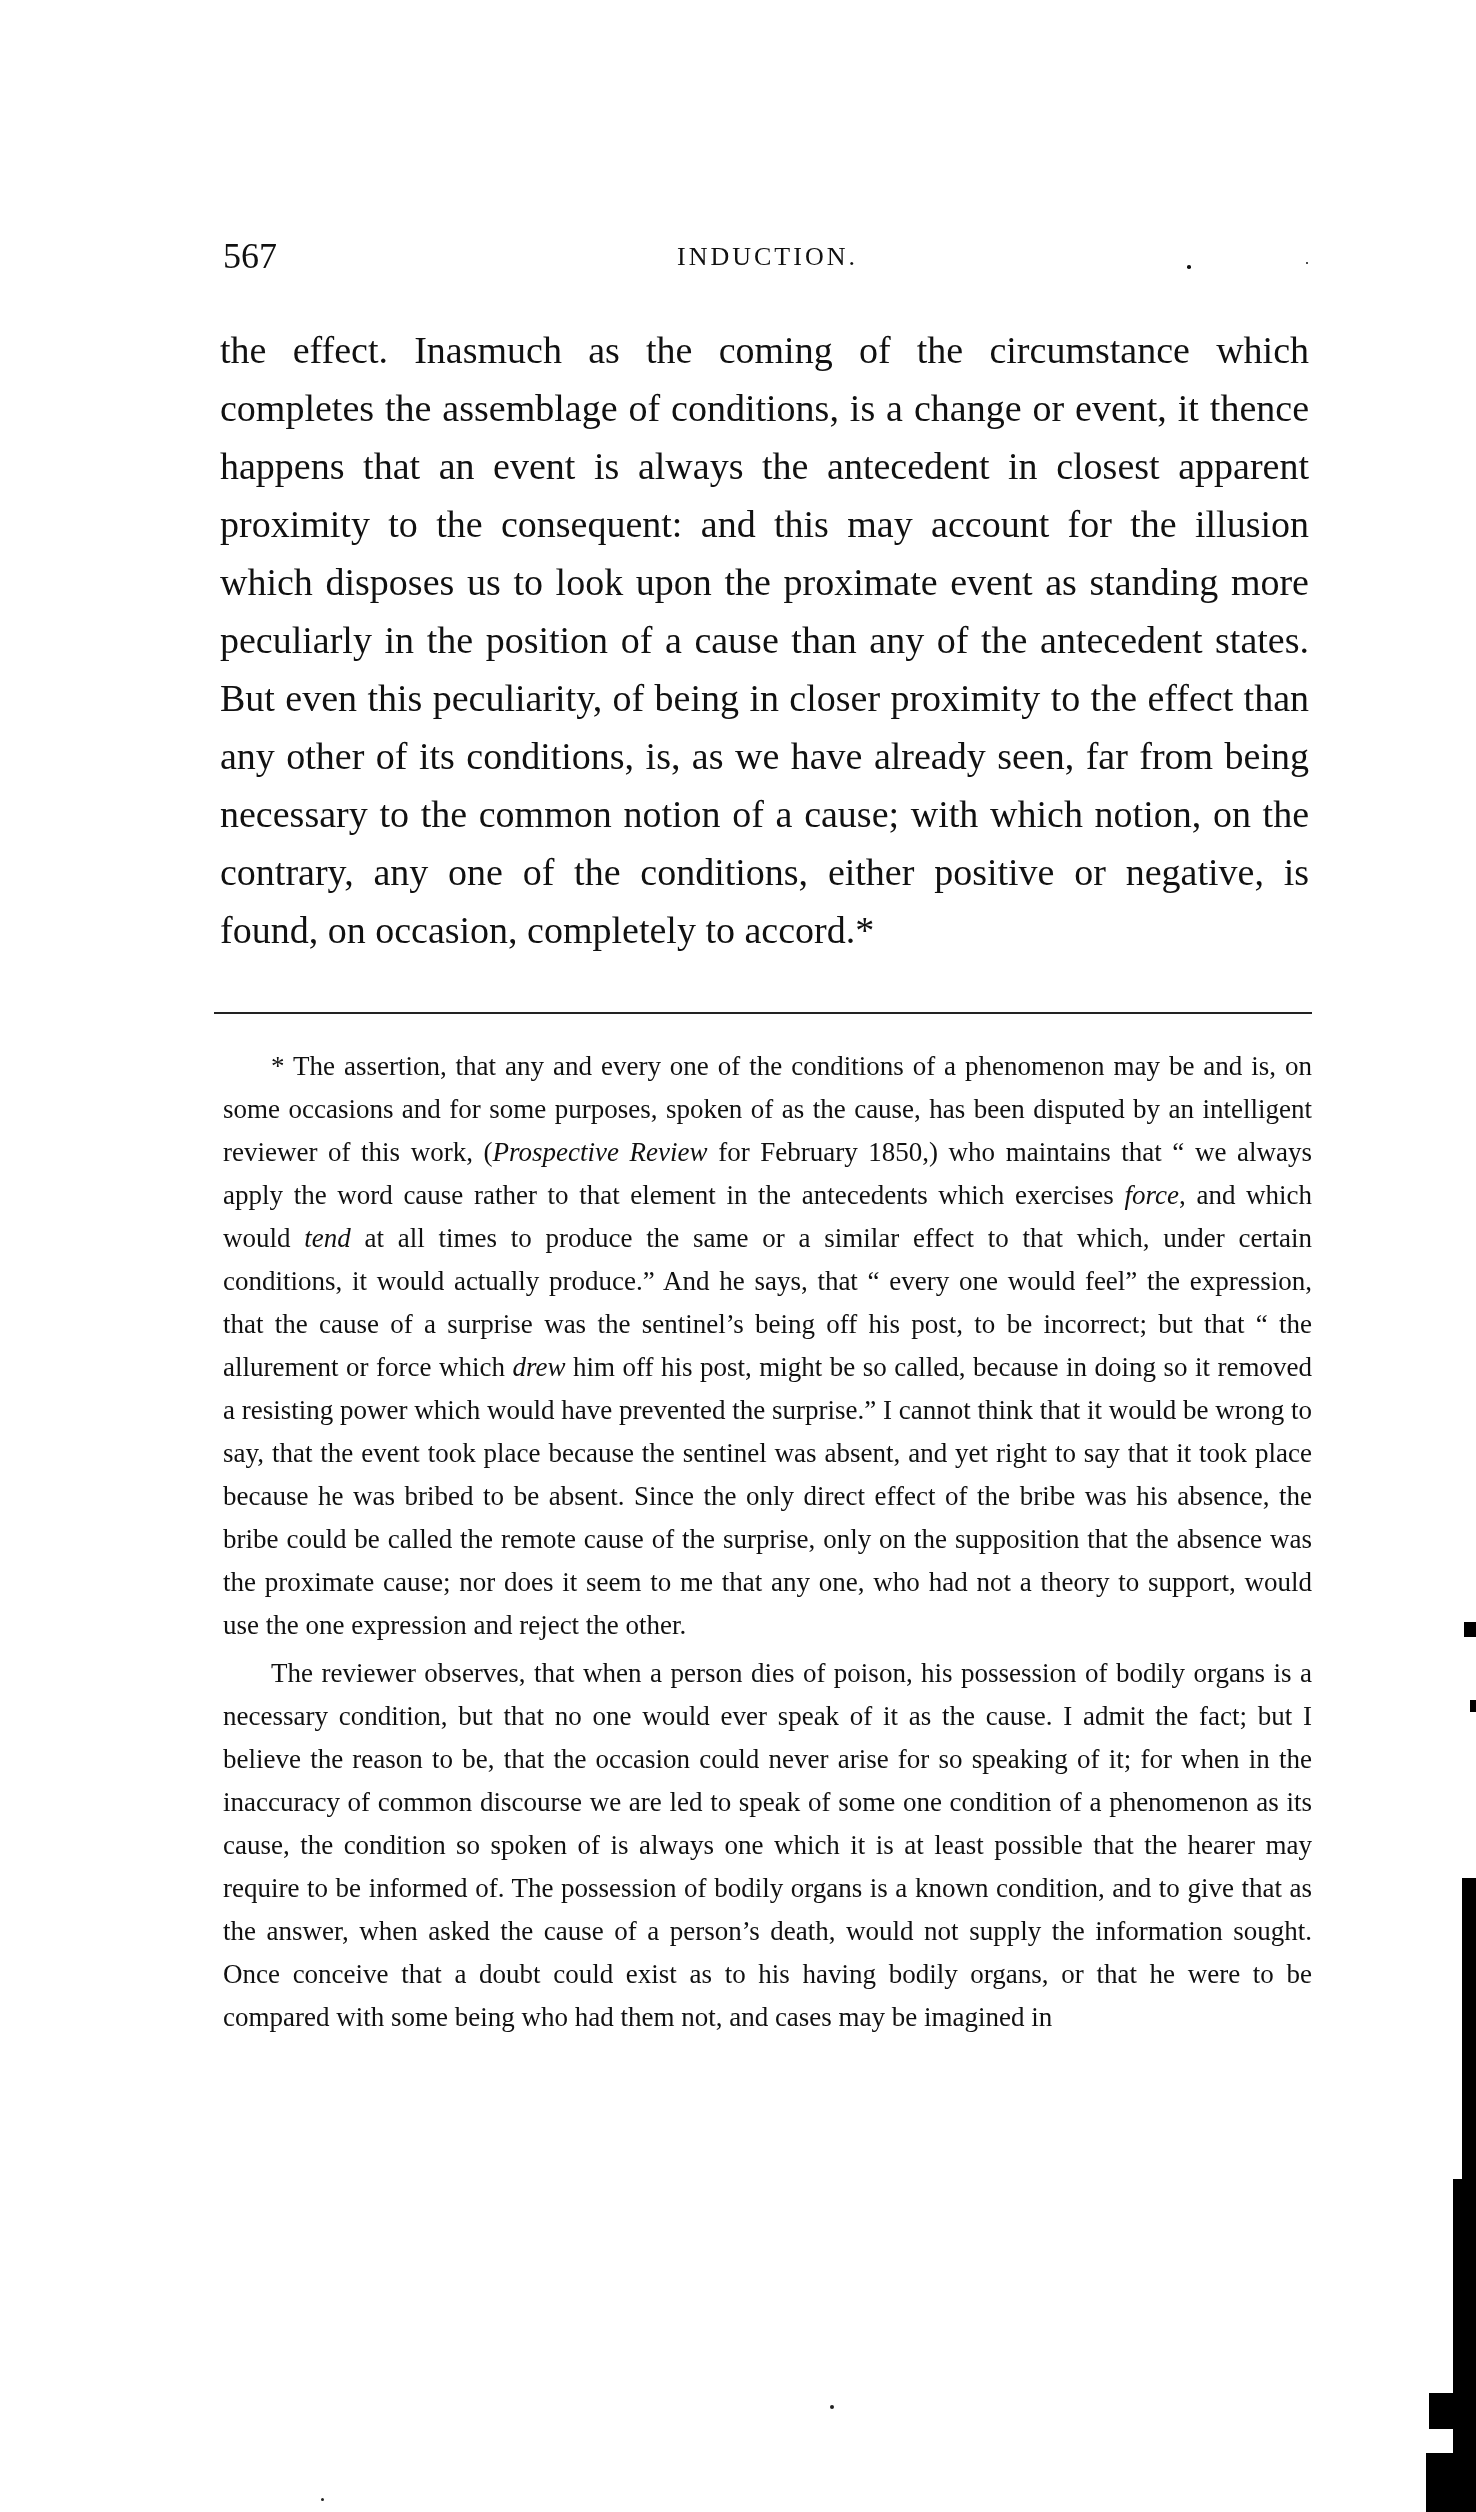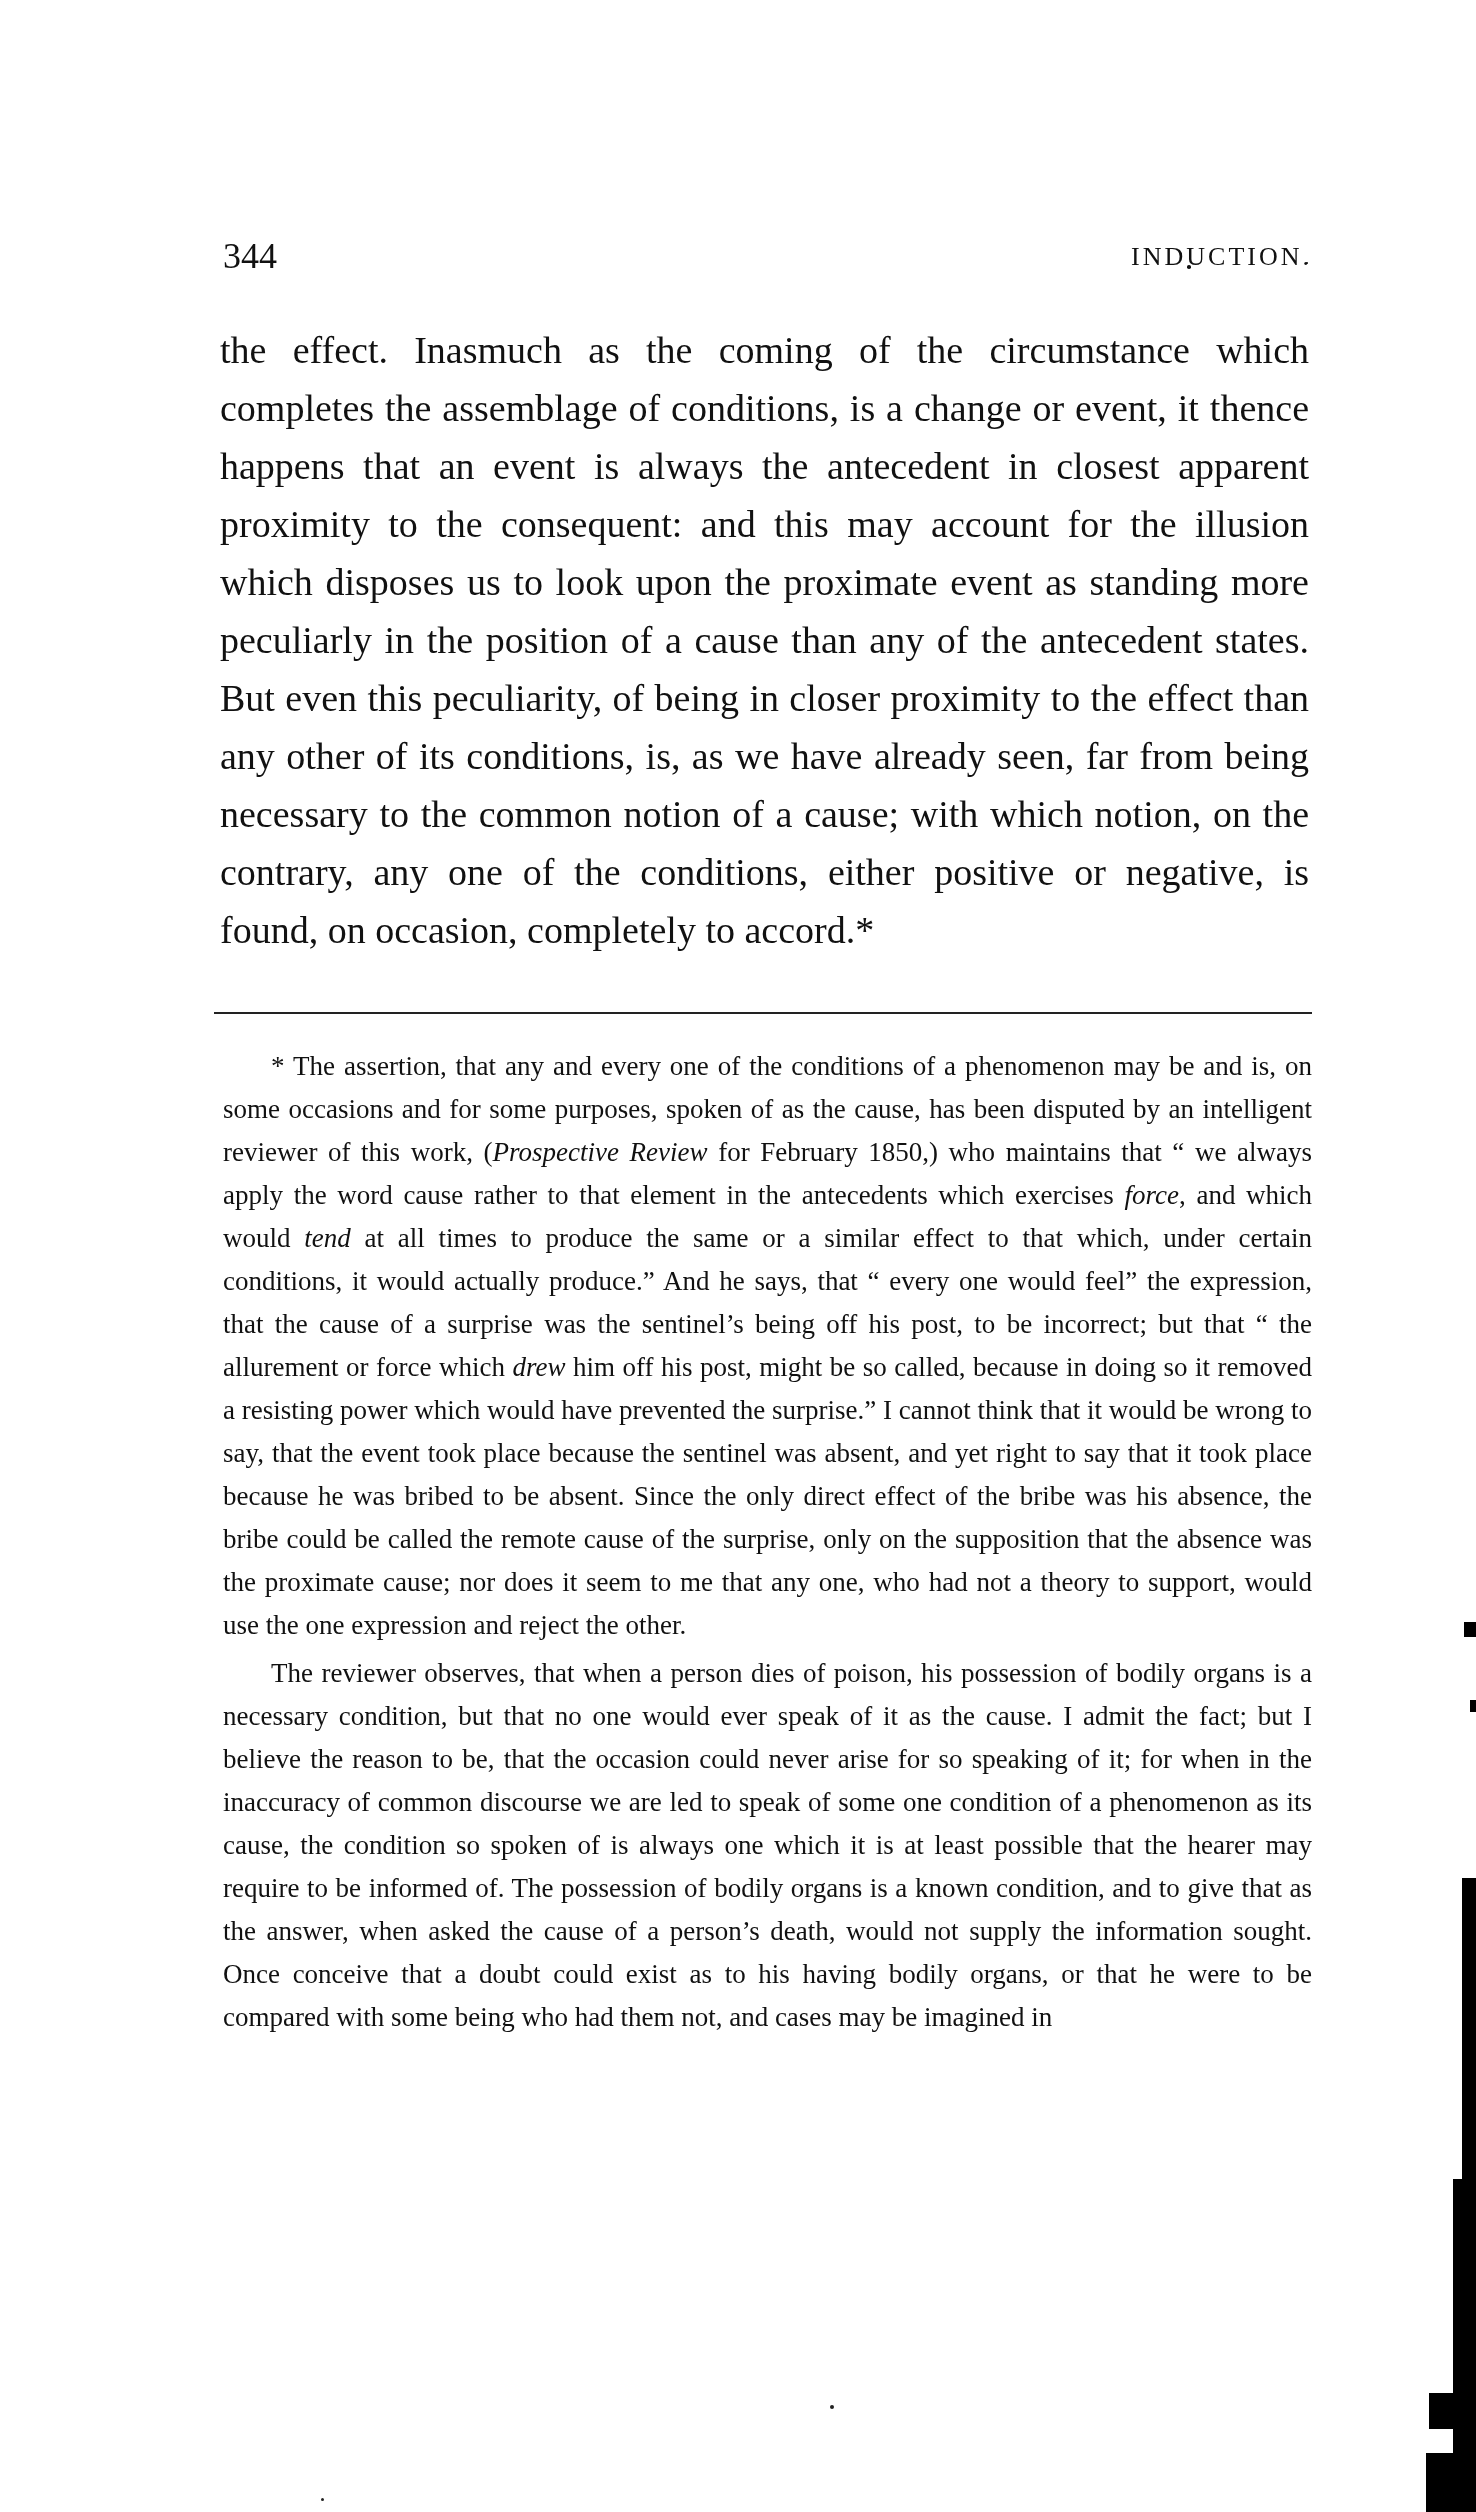--- a/index.html
+++ b/index.html
@@ -1,39 +1,39 @@
 <!DOCTYPE html>
 <html style="font-size:9.5px"><head>
 <meta charset="utf-8">
 <style>
   html, body { margin: 0; padding: 0; background: #ffffff; }
   body { width: 1476px; height: 2512px; position: relative; overflow: hidden;
          font-family: "Liberation Serif", "DejaVu Serif", serif; color: #111; }
   .header { position: absolute; top: 235px; left: 223px; width: 1089px; height: 54px; }
   .page-num { position: absolute; left: 0; top: 0; font-size: 36px; }
-  .running-title { position: absolute; left: 0; right: 0; text-align: right; top: 7.1px;
+  .running-title { position: absolute; left: 0; right: 0; text-align: center; top: 7.1px;
                    font-size: 26px; letter-spacing: 3px; }
   .dot { position: absolute; top: 30px; width: 3.6px; height: 3.6px; background: #111; border-radius: 50%; }
   .body-text { position: absolute; top: 321px; left: 220px; width: 1089px;
                font-size: 38px; line-height: 58px; text-align: justify; }
   .body-text p { margin: 0; }
   .rule { position: absolute; top: 1012px; left: 214px; width: 1098px; height: 2.4px; background: #222; }
   .footnote { position: absolute; top: 1045px; left: 223px; width: 1089px;
               font-size: 27px; line-height: 43px; text-align: justify; }
   .footnote p { margin: 0; text-indent: 48px; }
   .footnote p + p { margin-top: 5px; }
   i { }
   .edge { position: absolute; background: #000; }
   .bottom-dot { position: absolute; width: 4.2px; height: 4.2px; background: #222; border-radius: 50%; }
 </style>
 </head>
 <body>
 
 <div class="header">
-  <span class="page-num">344</span>
+  <span class="page-num">567</span>
   <span class="running-title">INDUCTION.</span>
   <span class="dot" style="left:964px"></span>
   <span class="dot" style="left:1083px;top:27px;width:2.4px;height:2.4px"></span>
 </div>
 
 <div class="body-text">
   <p>the effect. Inasmuch as the coming of the circumstance which completes the assemblage of conditions, is a change or event, it thence happens that an event is always the antecedent in closest apparent proximity to the consequent: and this may account for the illusion which disposes us to look upon the proximate event as standing more peculiarly in the position of a cause than any of the antecedent states. But even this peculiarity, of being in closer proximity to the effect than any other of its conditions, is, as we have already seen, far from being necessary to the common notion of a cause; with which notion, on the contrary, any one of the conditions, either positive or negative, is found, on occasion, completely to accord.*</p>
 </div>
 
 <div class="rule"></div>

